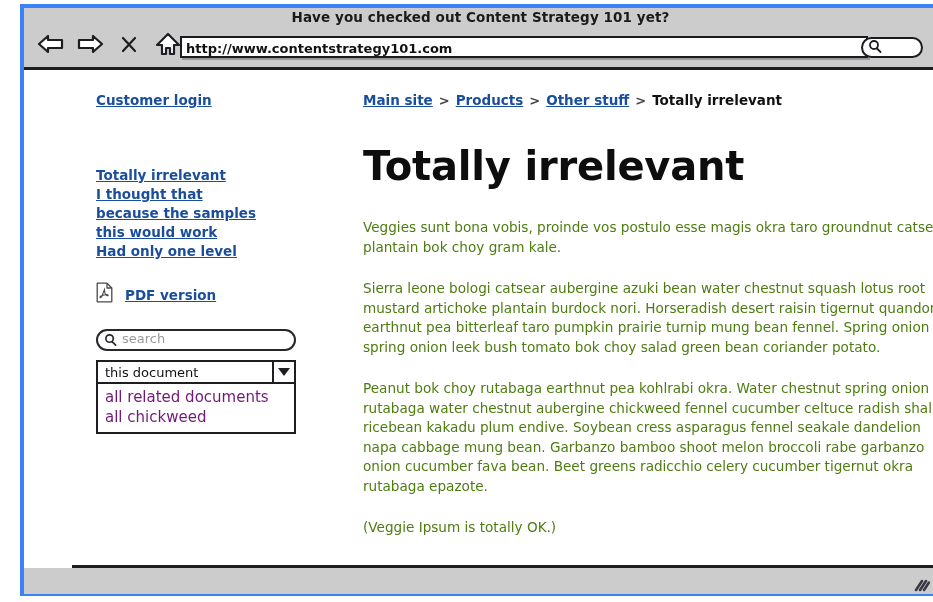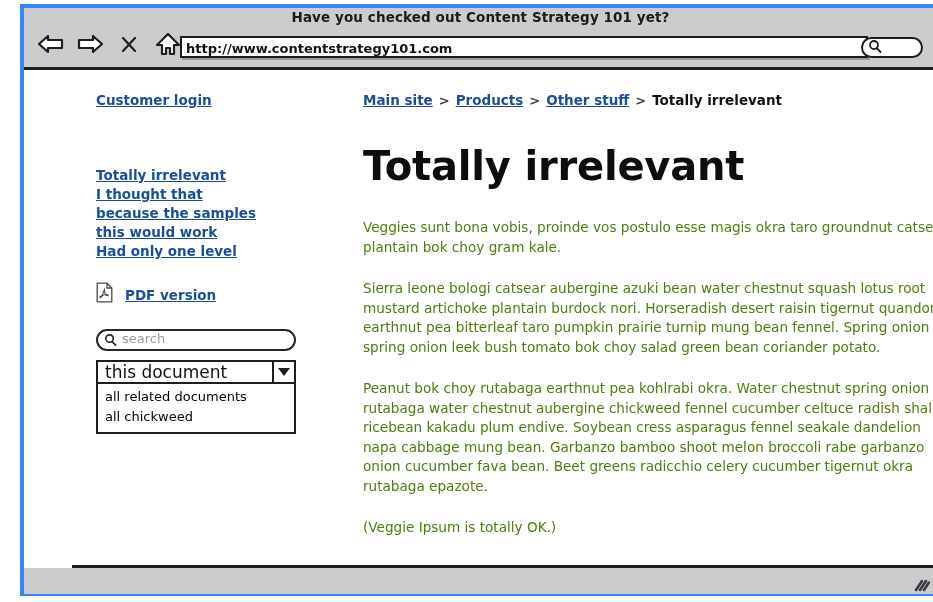--- a/index.html
+++ b/index.html
@@ -175,21 +175,21 @@
   .combo-selected {
     position: relative;
     height: 22px;
     border-bottom: 2px solid #1e1e22;
     display: flex;
     align-items: center;
     padding-left: 7px;
     box-sizing: border-box;
   }
   .combo-selected .txt {
-    font-size: 17px;
+    font-size: 13px;
     color: #111;
     font-weight: normal;
   }
   .combo-arrow-box {
     position: absolute;
     right: 0;
     top: 0;
     width: 22px;
     height: 20px;
     border-left: 2px solid #1e1e22;
@@ -199,22 +199,22 @@
     box-sizing: border-box;
   }
   .combo-arrow {
     width: 0; height: 0;
     border-left: 6px solid transparent;
     border-right: 6px solid transparent;
     border-top: 8px solid #1e1e22;
   }
   .combo-list { padding: 3px 0 5px 0; }
   .combo-opt {
-    font-size: 13px;
-    color: #000000;
+    font-size: 15px;
+    color: #701a75;
     padding: 1px 4px 1px 7px;
     line-height: 18px;
     cursor: pointer;
   }
 
   
   .content {
     position: absolute;
     left: 291px;
     top: 0;

